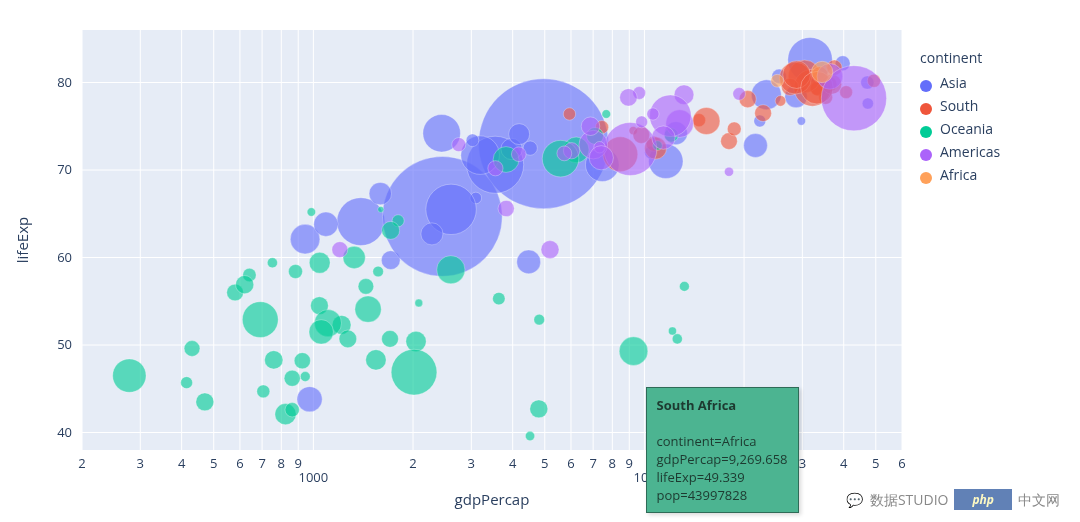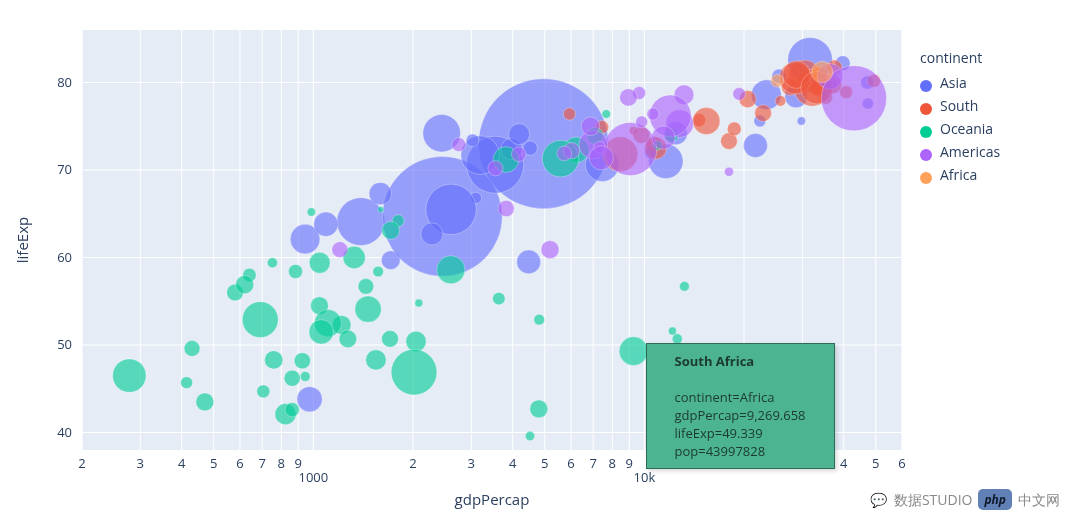--- a/index.html
+++ b/index.html
@@ -5,24 +5,24 @@
   html,body{margin:0;padding:0;background:#fff;font-family:"Open Sans",Arial,sans-serif;color:#2a3f5f;}
   .chart-wrap{position:relative;width:1080px;height:522px;}
   .plot-bg{position:absolute;left:82px;top:30px;width:820px;height:420px;background:#e6ecf6;}
   .grid line{stroke:#fff;stroke-width:1;}
   .axis text{fill:#2a3f5f;font-size:13px;}
   .axis-title{fill:#2a3f5f;font-size:15px;}
   .legend{position:absolute;left:920px;top:32px;font-size:14px;margin-top:16px;}
   .legend-title{color:#2a3f5f;margin-bottom:6px;}
   .legend-item{display:flex;align-items:flex-end;margin:4px 0;cursor:default;}
   .legend-swatch{width:12px;height:12px;border-radius:50%;margin-right:8px;display:inline-block;}
-  .hoverbox{position:absolute;background:#4cb491;border:1px solid #2f6b57;padding:8px 28px;font-size:13px;color:#1d3a30;box-shadow:2px 2px 4px rgba(0,0,0,.15);}
+  .hoverbox{position:absolute;background:#4cb491;border:1px solid #2f6b57;padding:8px 10px;font-size:13px;color:#1d3a30;box-shadow:2px 2px 4px rgba(0,0,0,.15);margin-top:44px;}
   .hoverbox b{font-weight:700;}
   .watermark{position:absolute;right:20px;bottom:12px;font-size:14px;color:#888;display:flex;align-items:center;gap:6px;}
-  .php-badge{background:#6181b6;color:#0f172a;font-weight:700;font-size:12px;padding:2px 6px;border-radius:5px;font-style:italic;}
+  .php-badge{background:#6181b6;color:#fef9c3;font-weight:700;font-size:12px;padding:2px 18px;border-radius:0;font-style:italic;}
 </style>
 </head>
 <body>
 
 <div class="chart-wrap">
   <div class="plot-bg">
     <svg width="820" height="420" style="overflow:visible">
       <g id="grid" class="grid">
           <line x1="0" x2="820" y1="402.5" y2="402.5"></line>
           <line x1="0" x2="820" y1="315" y2="315"></line>

